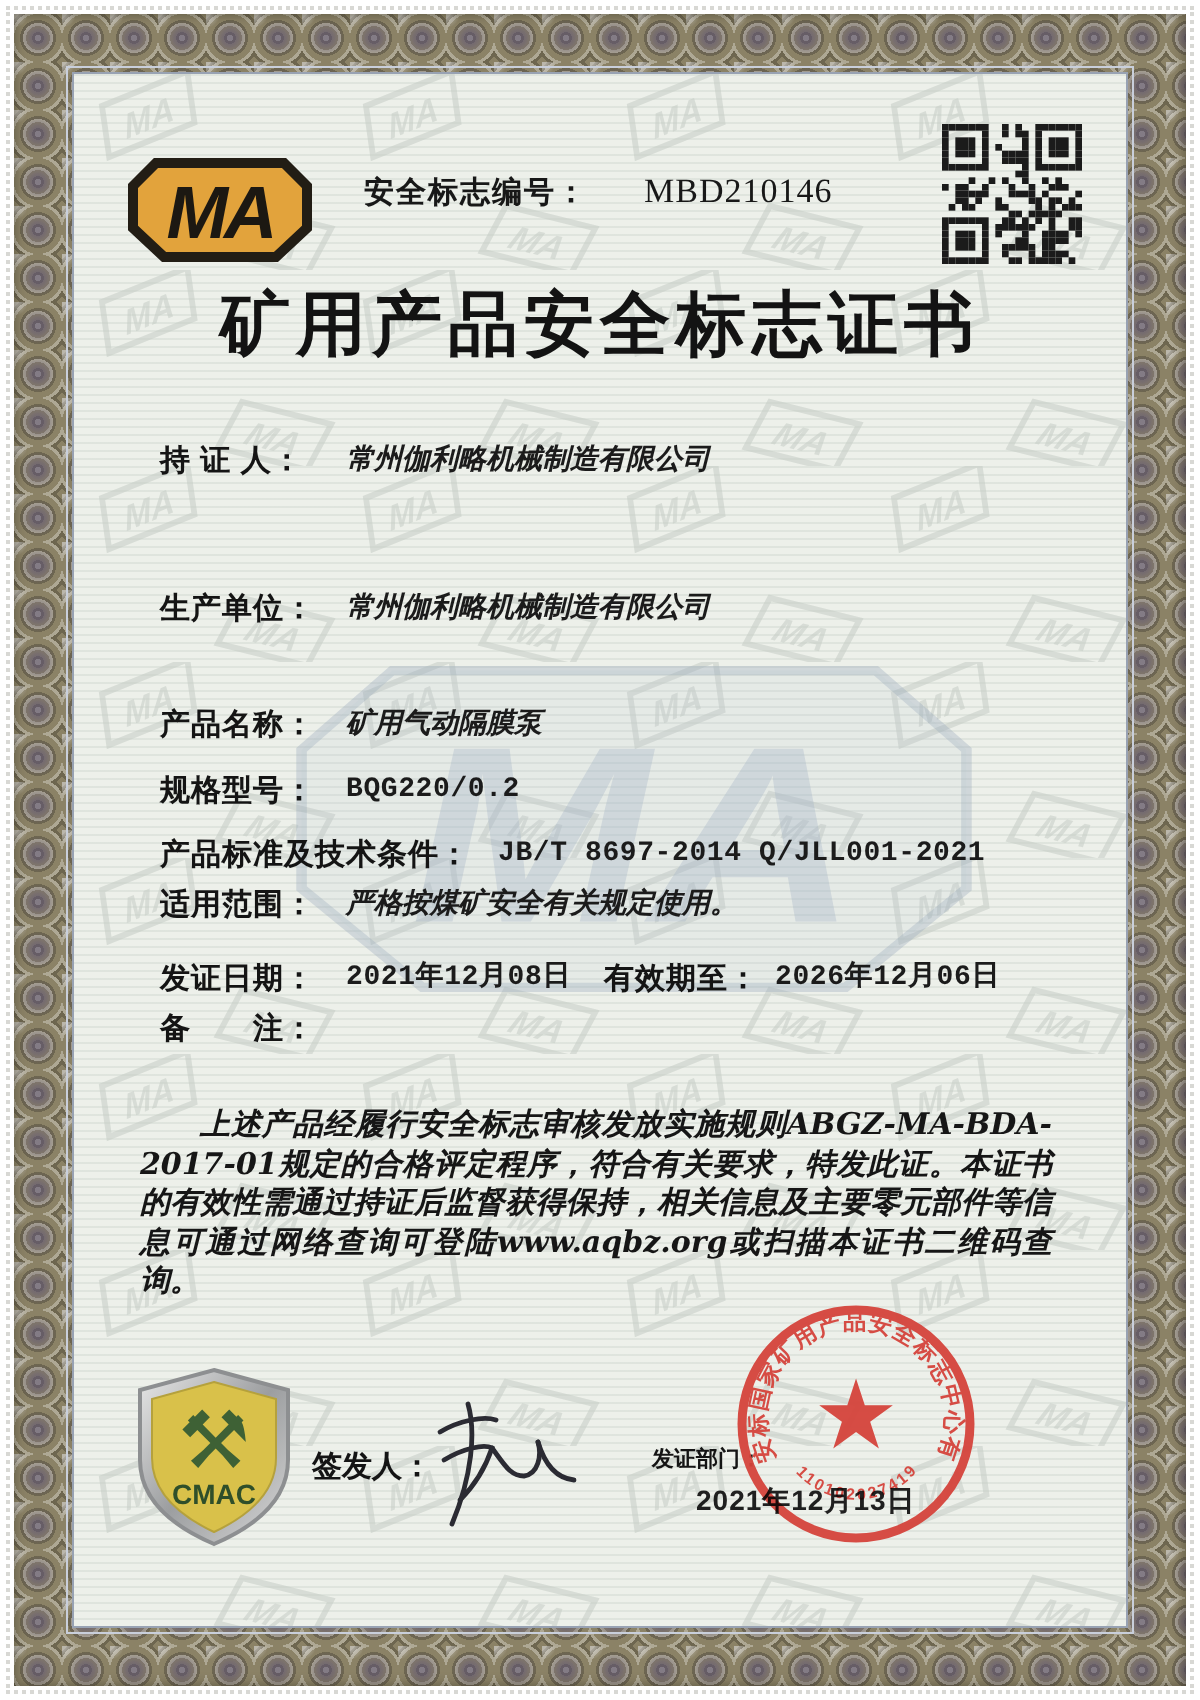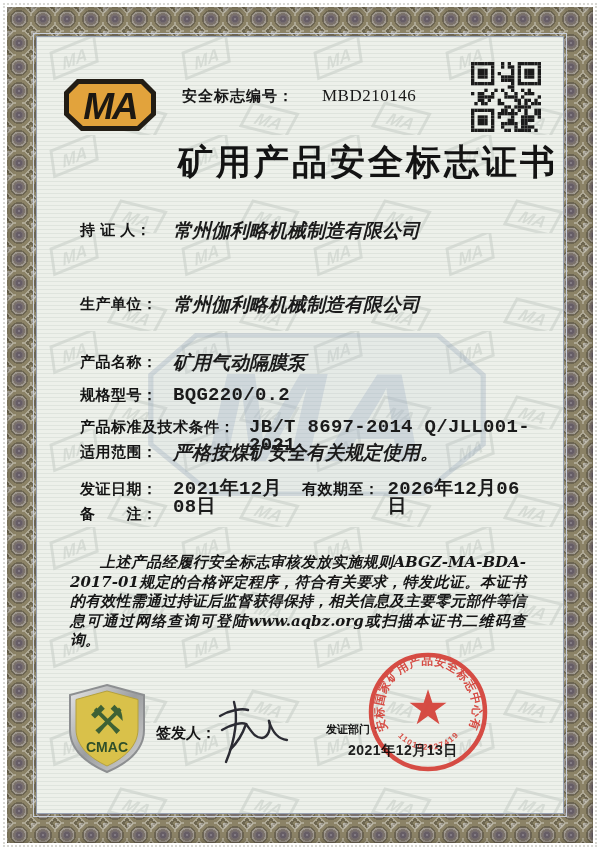--- a/index.html
+++ b/index.html
@@ -39,27 +39,27 @@
 
   .ma-logo { position:absolute; left:22px; top:37px; z-index:3; }
 
   .cert-no { position:absolute; left:140px; top:44px; z-index:3; font-size:15px; font-weight:bold; color:#181818; letter-spacing:1px; }
   .cert-no .num { font-family:"Liberation Serif", serif; font-weight:normal; font-size:17px; letter-spacing:.5px; margin-left:28px; }
 
   .qr { position:absolute; left:429px; top:20px; z-index:3; }
 
   .page-title {
     position:absolute; left:0; right:0; top:97px; z-index:3;
-    text-align:right; font-family:"Liberation Serif", serif;
+    text-align:center; font-family:"Liberation Serif", serif;
     font-size:35px; font-weight:900; color:#131313; letter-spacing:3px;
   }
 
   .row { position:absolute; left:38px; right:22px; display:flex; align-items:flex-start; z-index:3; }
   .lbl { width:93px; flex:0 0 auto; font-size:15px; font-weight:bold; color:#141414; letter-spacing:.5px; white-space:nowrap; }
-  .val { flex:1 1 auto; font-size:19px; color:#1b1b1b; font-family:"DejaVu Serif", serif; font-style:italic; font-weight:600; line-height:18px; }
+  .val { flex:1 1 auto; font-size:14px; color:#1b1b1b; font-family:"DejaVu Serif", serif; font-style:italic; font-weight:600; line-height:18px; }
   .val-sans { font-family:Liberation Mono, monospace; font-style:normal; font-weight:bold; letter-spacing:.3px; }
   .row.wide .lbl { width:auto; margin-right:14px; }
   .lbl-centered { margin-top:8px; }
 
   .daterow .v1 { flex:0 0 129px; }
   .daterow .lbl2 { width:auto; margin-right:8px; }
 
   .statement {
     position:absolute; left:28px; top:511px; width:456px; z-index:3;
     font-size:15px; line-height:19.5px; text-indent:2em; text-align:justify;

